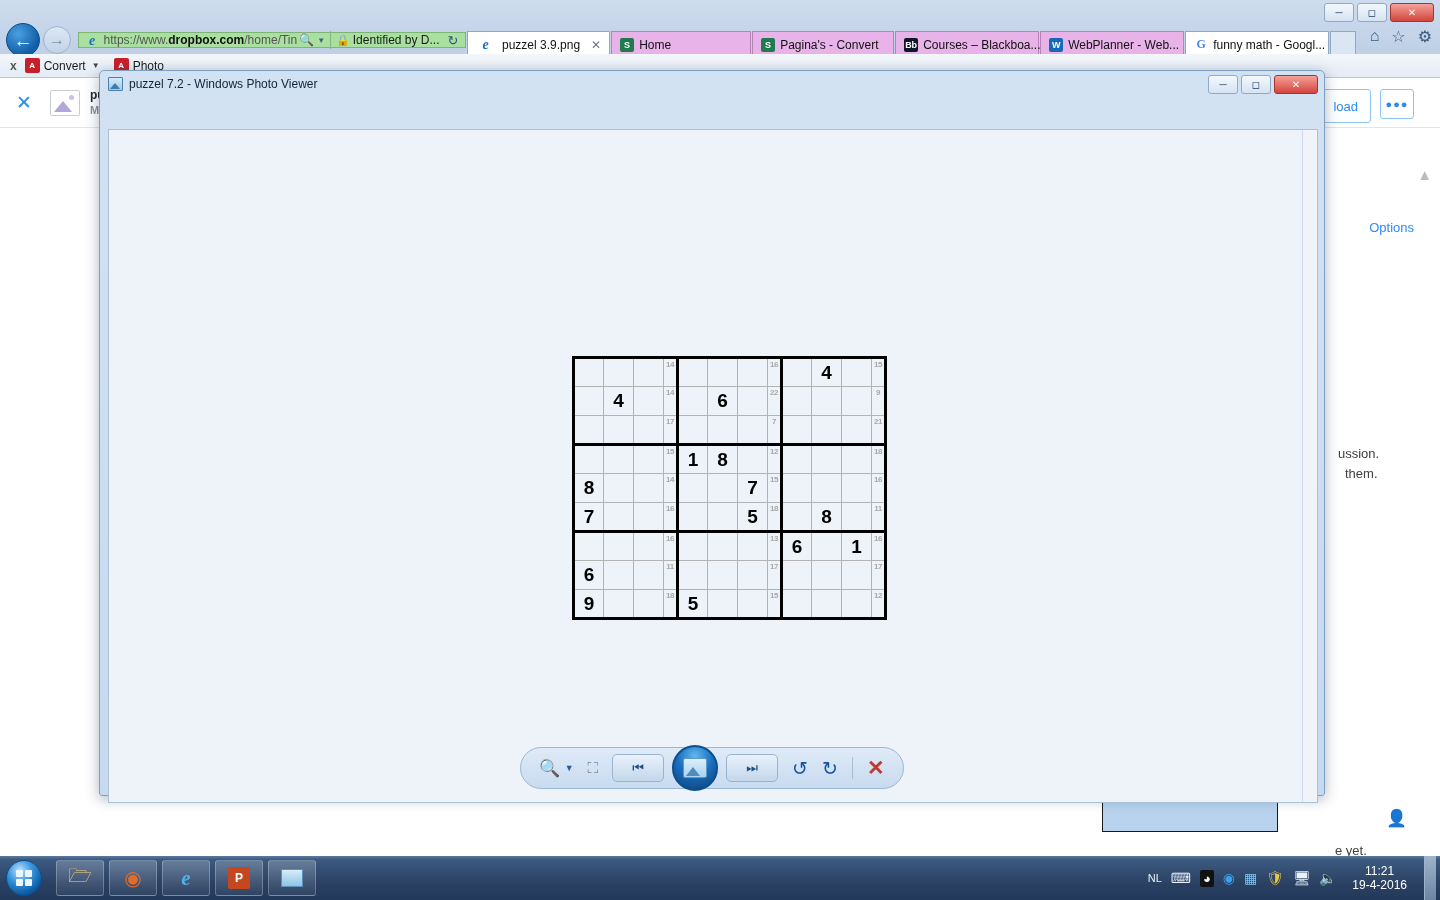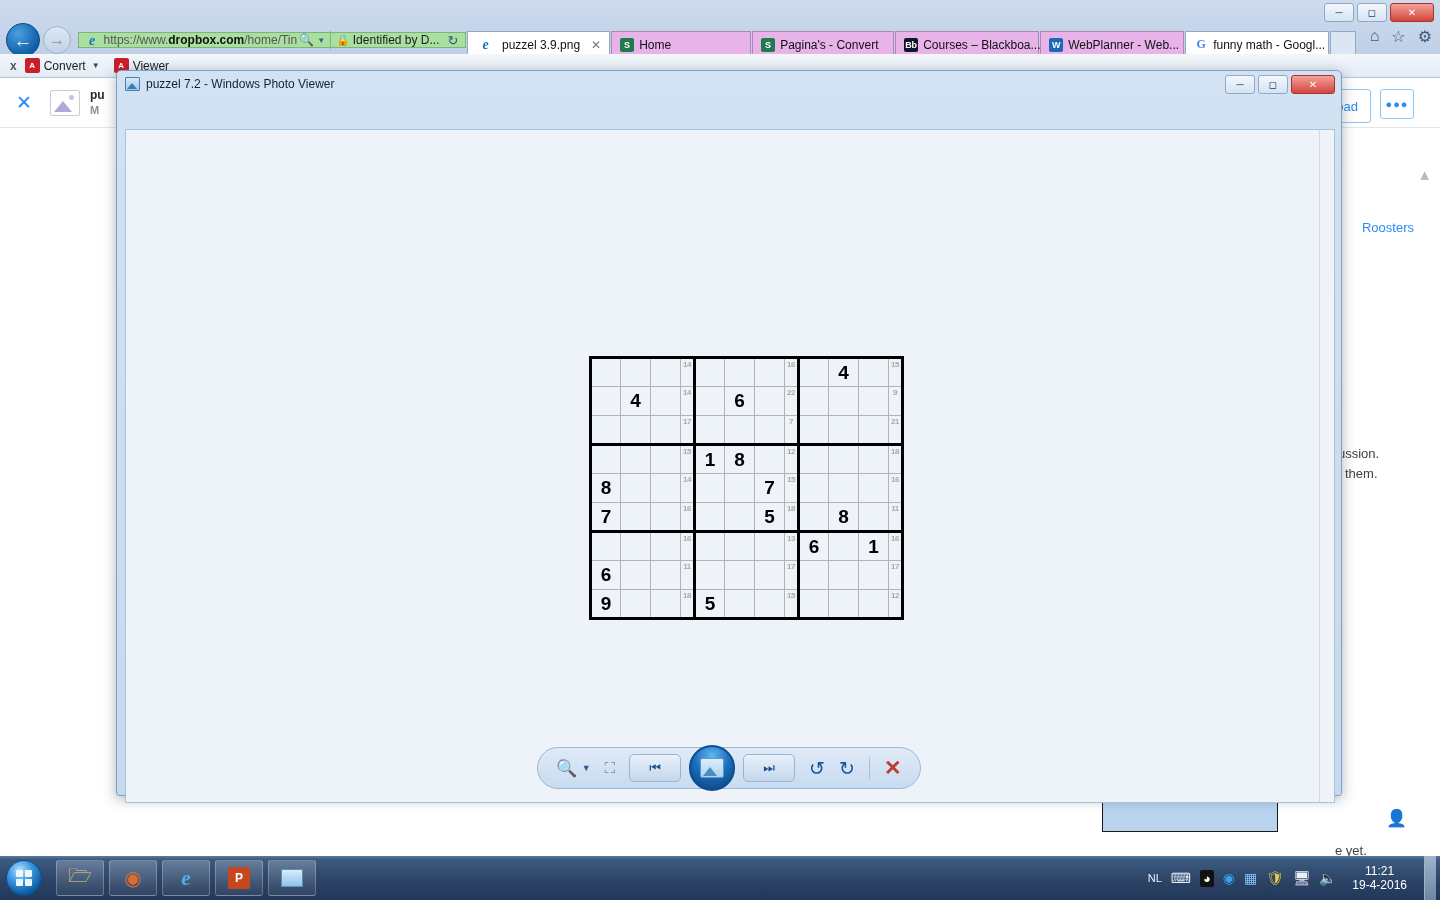--- a/index.html
+++ b/index.html
@@ -181,21 +181,21 @@
     position: absolute; left: 1102px; top: 684px; width: 176px; height: 70px;
     background: #b9d3ee; border: 1px solid #1a1a1a;
   }
   #comment-strip {
     position: absolute; left: 1102px; top: 662px; width: 176px; height: 22px;
     background: #eef2f8;
   }
 
   
   #pv {
-    position: absolute; left: 116px; top: 70px; width: 1226px; height: 726px;
+    position: absolute; left: 99px; top: 70px; width: 1226px; height: 726px;
     background: linear-gradient(to bottom,#d3e2f2 0%, #c7d9ee 100%);
     border: 1px solid #7ea0c4;
     border-radius: 5px 5px 3px 3px;
     box-shadow: 0 3px 14px rgba(20,40,70,.35);
   }
   #pv-title {
     height: 26px; display: flex; align-items: center; padding-left: 8px;
     font-size: 12px; color: #10243c;
   }
   #pv-ico {
@@ -410,40 +410,40 @@
 
 <div id="cmdbar">
   <span class="x">x</span>
   <span class="cmd-item">
     <span class="pdf-ico">A</span>
     <span>Convert</span>
     <span class="cmd-caret">▼</span>
   </span>
   <span class="cmd-item">
     <span class="pdf-ico">A</span>
-    <span>Viewer</span>
+    <span>Photo</span>
   </span>
 </div>
 
 <div id="page-bg">
 
   <div id="dbx-header">
     <span id="dbx-close">✕</span>
     <span id="dbx-thumb"></span>
     <span id="dbx-fileinfo">
       <div class="nm">pu</div>
       <div class="mt">M</div>
     </span>
     <span id="dbx-actions">
       <span class="dbx-btn">load</span>
       <span class="dbx-btn dots">●●●</span>
     </span>
   </div>
 
-  <div id="dbx-options">Roosters</div>
+  <div id="dbx-options">Options</div>
   <div id="chev-up">▲</div>
   <div id="chev-down">▼</div>
 
   <div class="side-txt" style="left:1338px; top:368px;">ussion.</div>
   <div class="side-txt" style="left:1345px; top:388px;">them.</div>
 
   <div id="comment-strip"></div>
   <div id="comment-box"></div>
   <div id="person-ico">👤</div>
 

